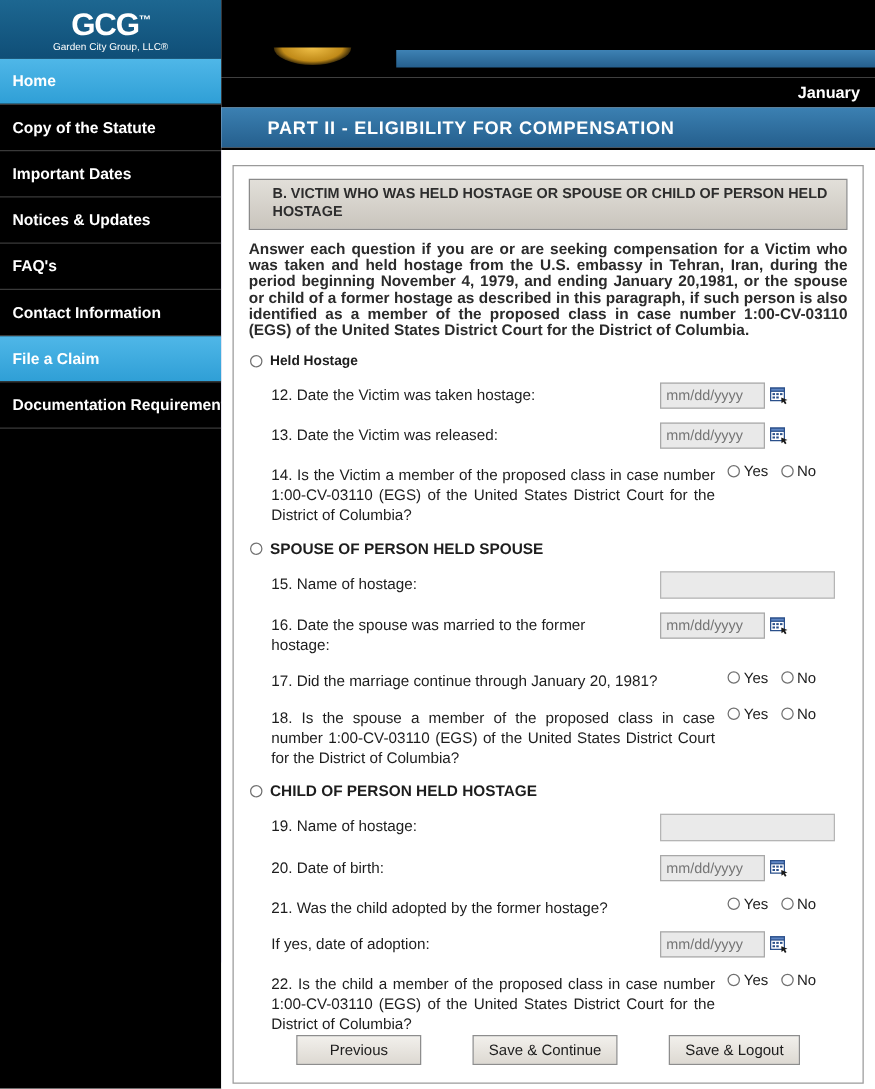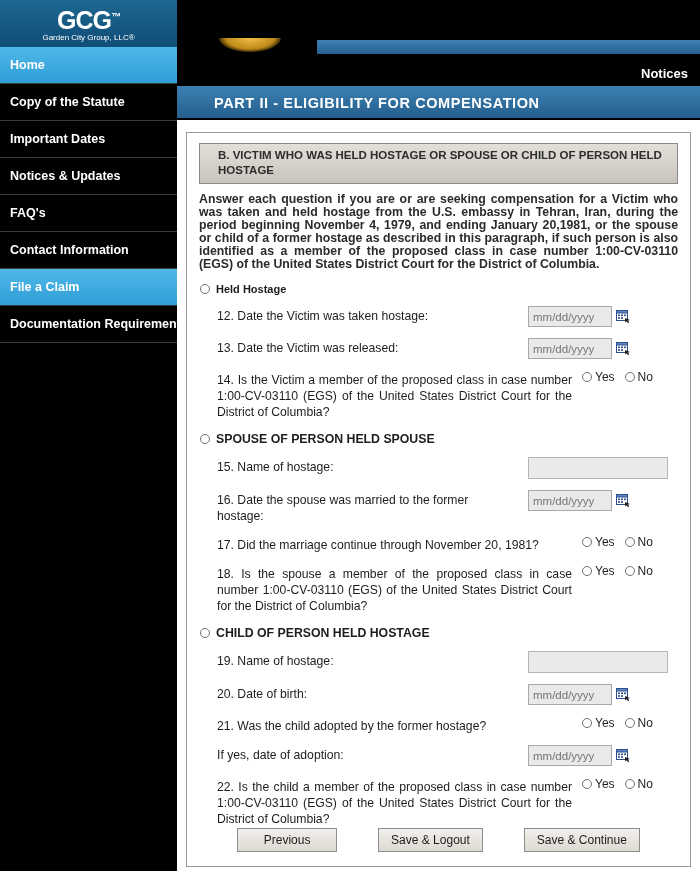--- a/index.html
+++ b/index.html
@@ -272,21 +272,21 @@
   </div>
 
   <div id="main">
 
     <div class="topbar">
       <div class="top-swoosh"></div>
       <div class="top-bluebar"></div>
     </div>
 
     <div class="logout-bar">
-      <span class="logout-link">Notices</span>
+      <span class="logout-link">January</span>
     </div>
 
     <div class="page-banner">PART II - ELIGIBILITY FOR COMPENSATION</div>
 
     <div class="content-frame">
 
       <div class="section-header">B. VICTIM WHO WAS HELD HOSTAGE OR SPOUSE OR CHILD OF PERSON HELD HOSTAGE</div>
 
       <div class="intro-text">Answer each question if you are or are seeking compensation for a Victim who was taken and held hostage from the U.S. embassy in Tehran, Iran, during the period beginning November 4, 1979, and ending January 20,1981, or the spouse or child of a former hostage as described in this paragraph, if such person is also identified as a member of the proposed class in case number 1:00-CV-03110 (EGS) of the United States District Court for the District of Columbia.</div>
 
@@ -378,21 +378,21 @@
                   <rect x="2" y="8.2" width="2" height="1.6"></rect>
                   <rect x="5" y="8.2" width="2" height="1.6"></rect>
                 </g>
                 <path d="M9 9 l5 2 -2 0.6 1.2 2 -1.2 0.7 -1.2 -2 -1.6 1.3z" fill="#1b1b1b"></path>
               </svg>
           </span>
         </div>
       </div>
 
       <div class="q-row">
-        <div class="q-text nojust">17. Did the marriage continue through November 20, 1981?</div>
+        <div class="q-text nojust">17. Did the marriage continue through January 20, 1981?</div>
         <div class="q-ctrl" style="min-width:96px;align-items:center;">
           <span class="yn">
               <span class="radio"></span>
               <span>Yes</span>
             </span>
           <span class="yn" style="margin-left:6px;">
               <span class="radio"></span>
               <span>No</span>
             </span>
         </div>
@@ -489,19 +489,19 @@
             </span>
           <span class="yn" style="margin-left:6px;">
               <span class="radio"></span>
               <span>No</span>
             </span>
         </div>
       </div>
 
       <div class="btn-row">
         <button class="btn">Previous</button>
+        <button class="btn">Save &amp; Continue</button>
         <button class="btn">Save &amp; Logout</button>
-        <button class="btn">Save &amp; Continue</button>
       </div>
 
     </div>
   </div>
 </div>
 
 </body></html>

